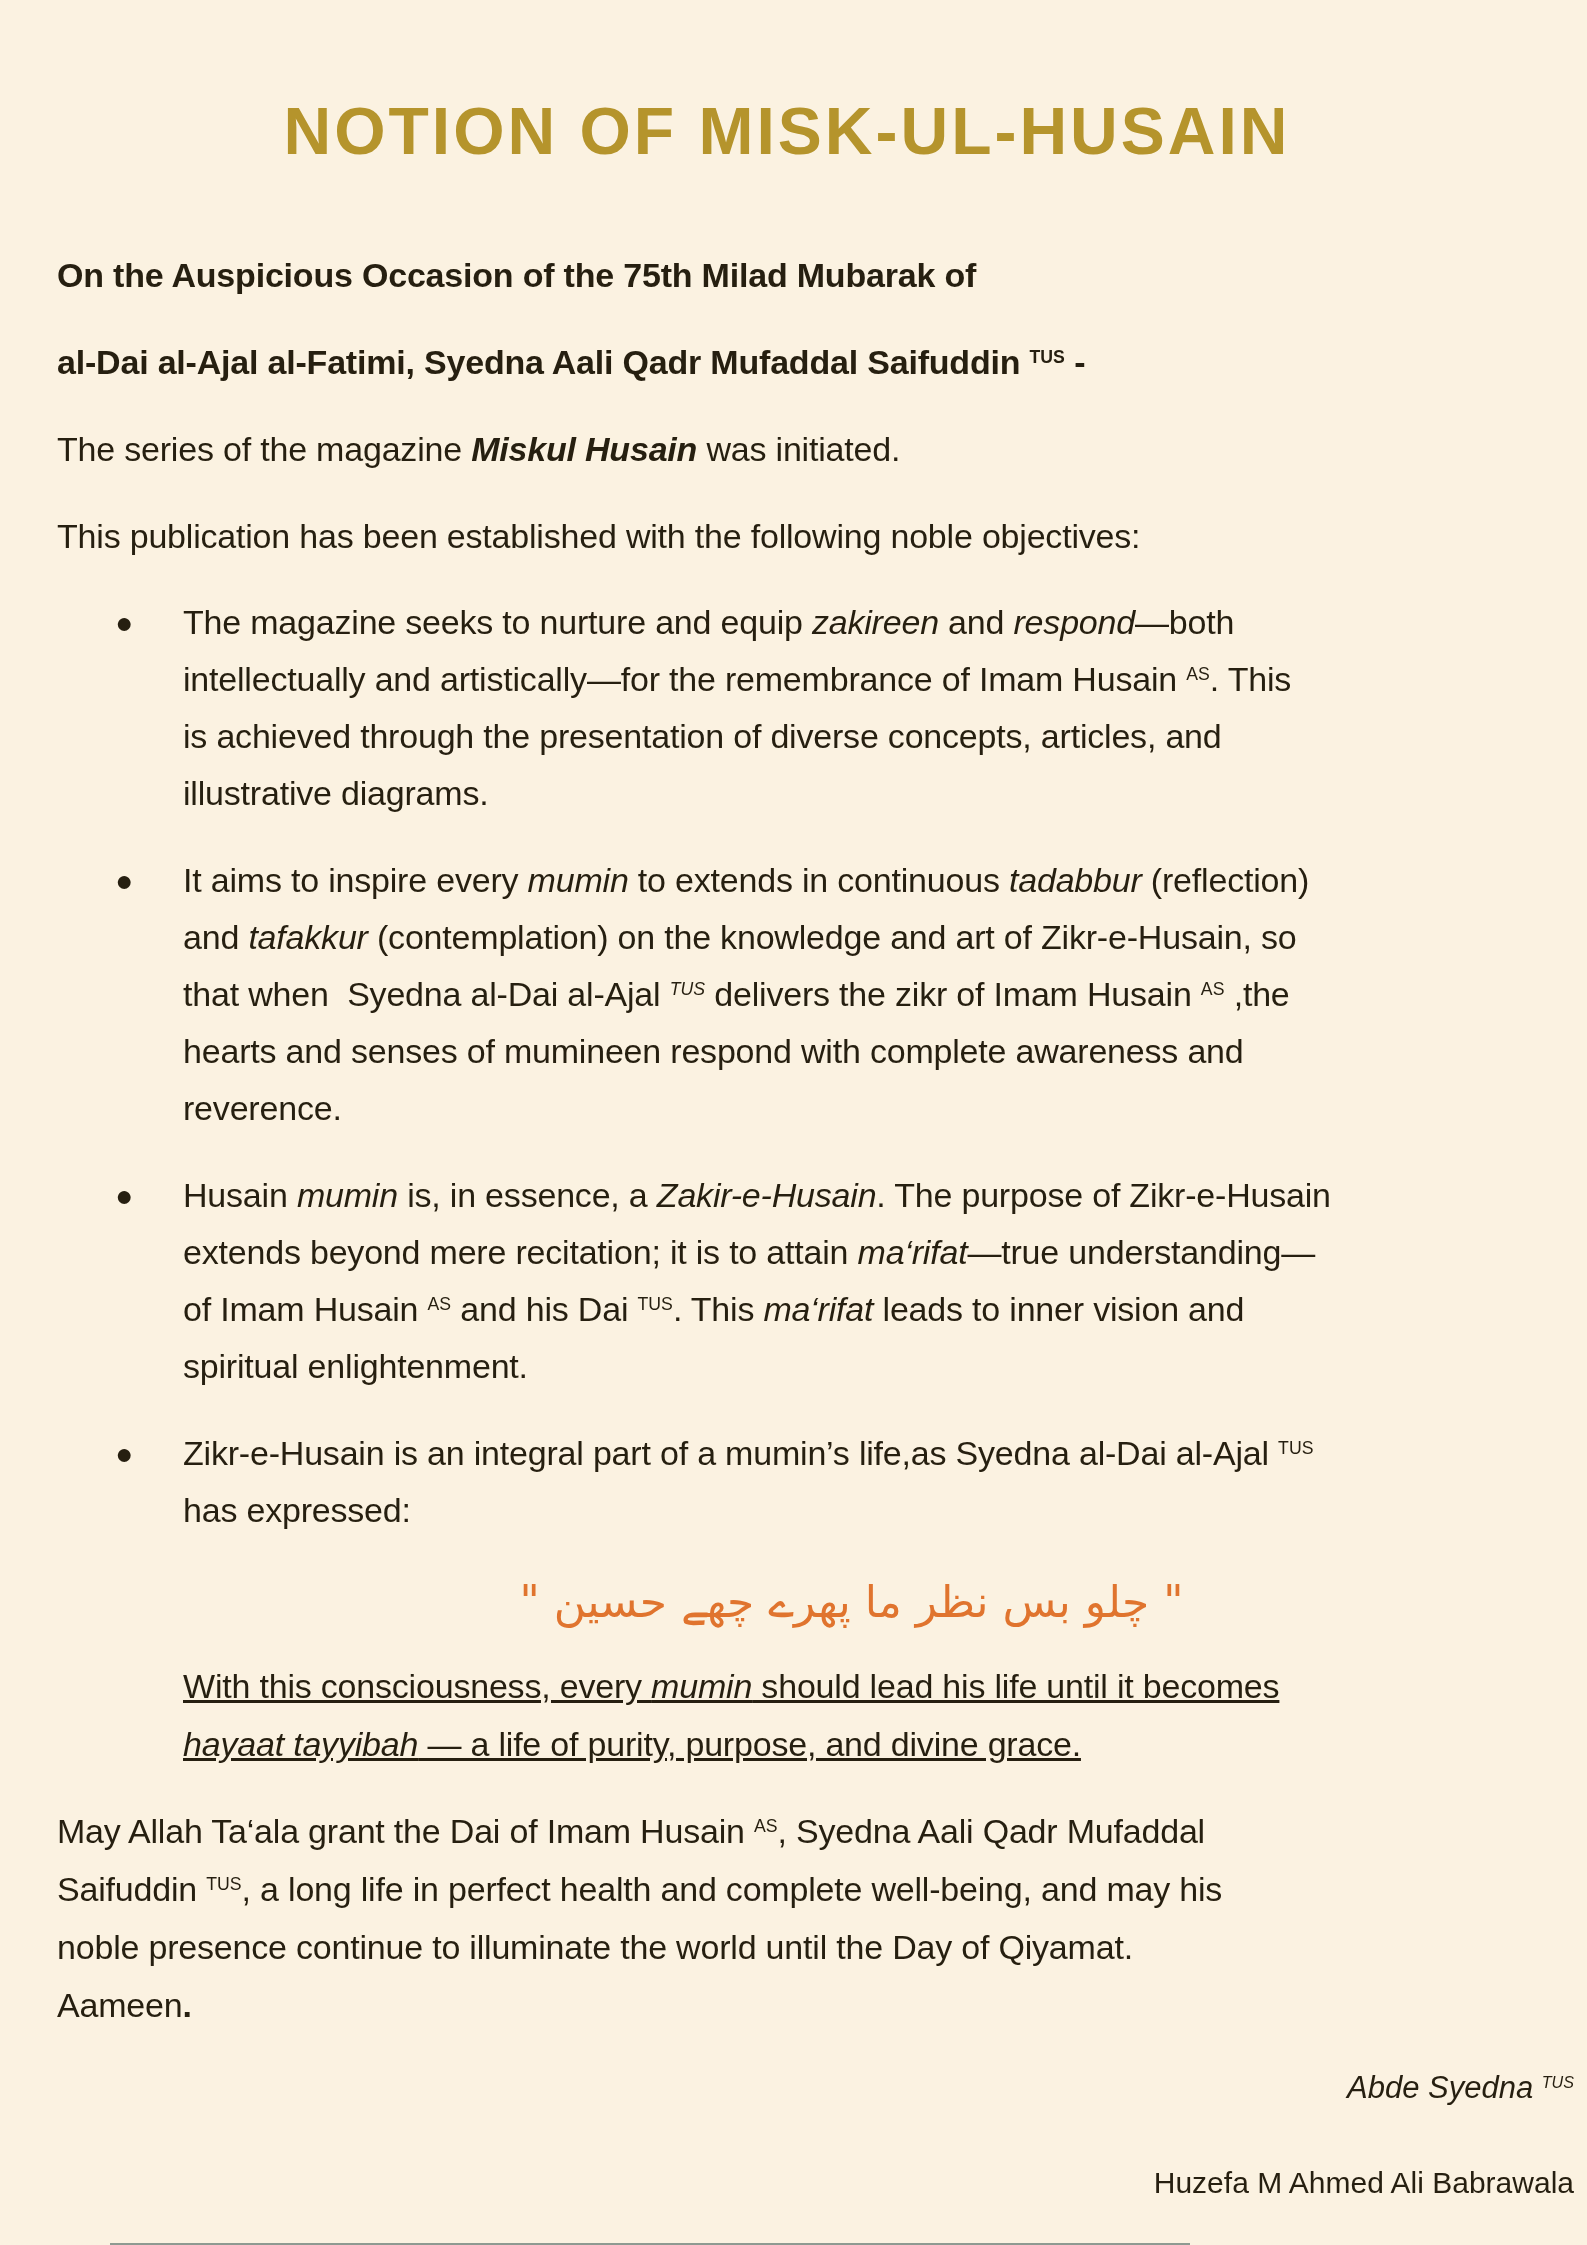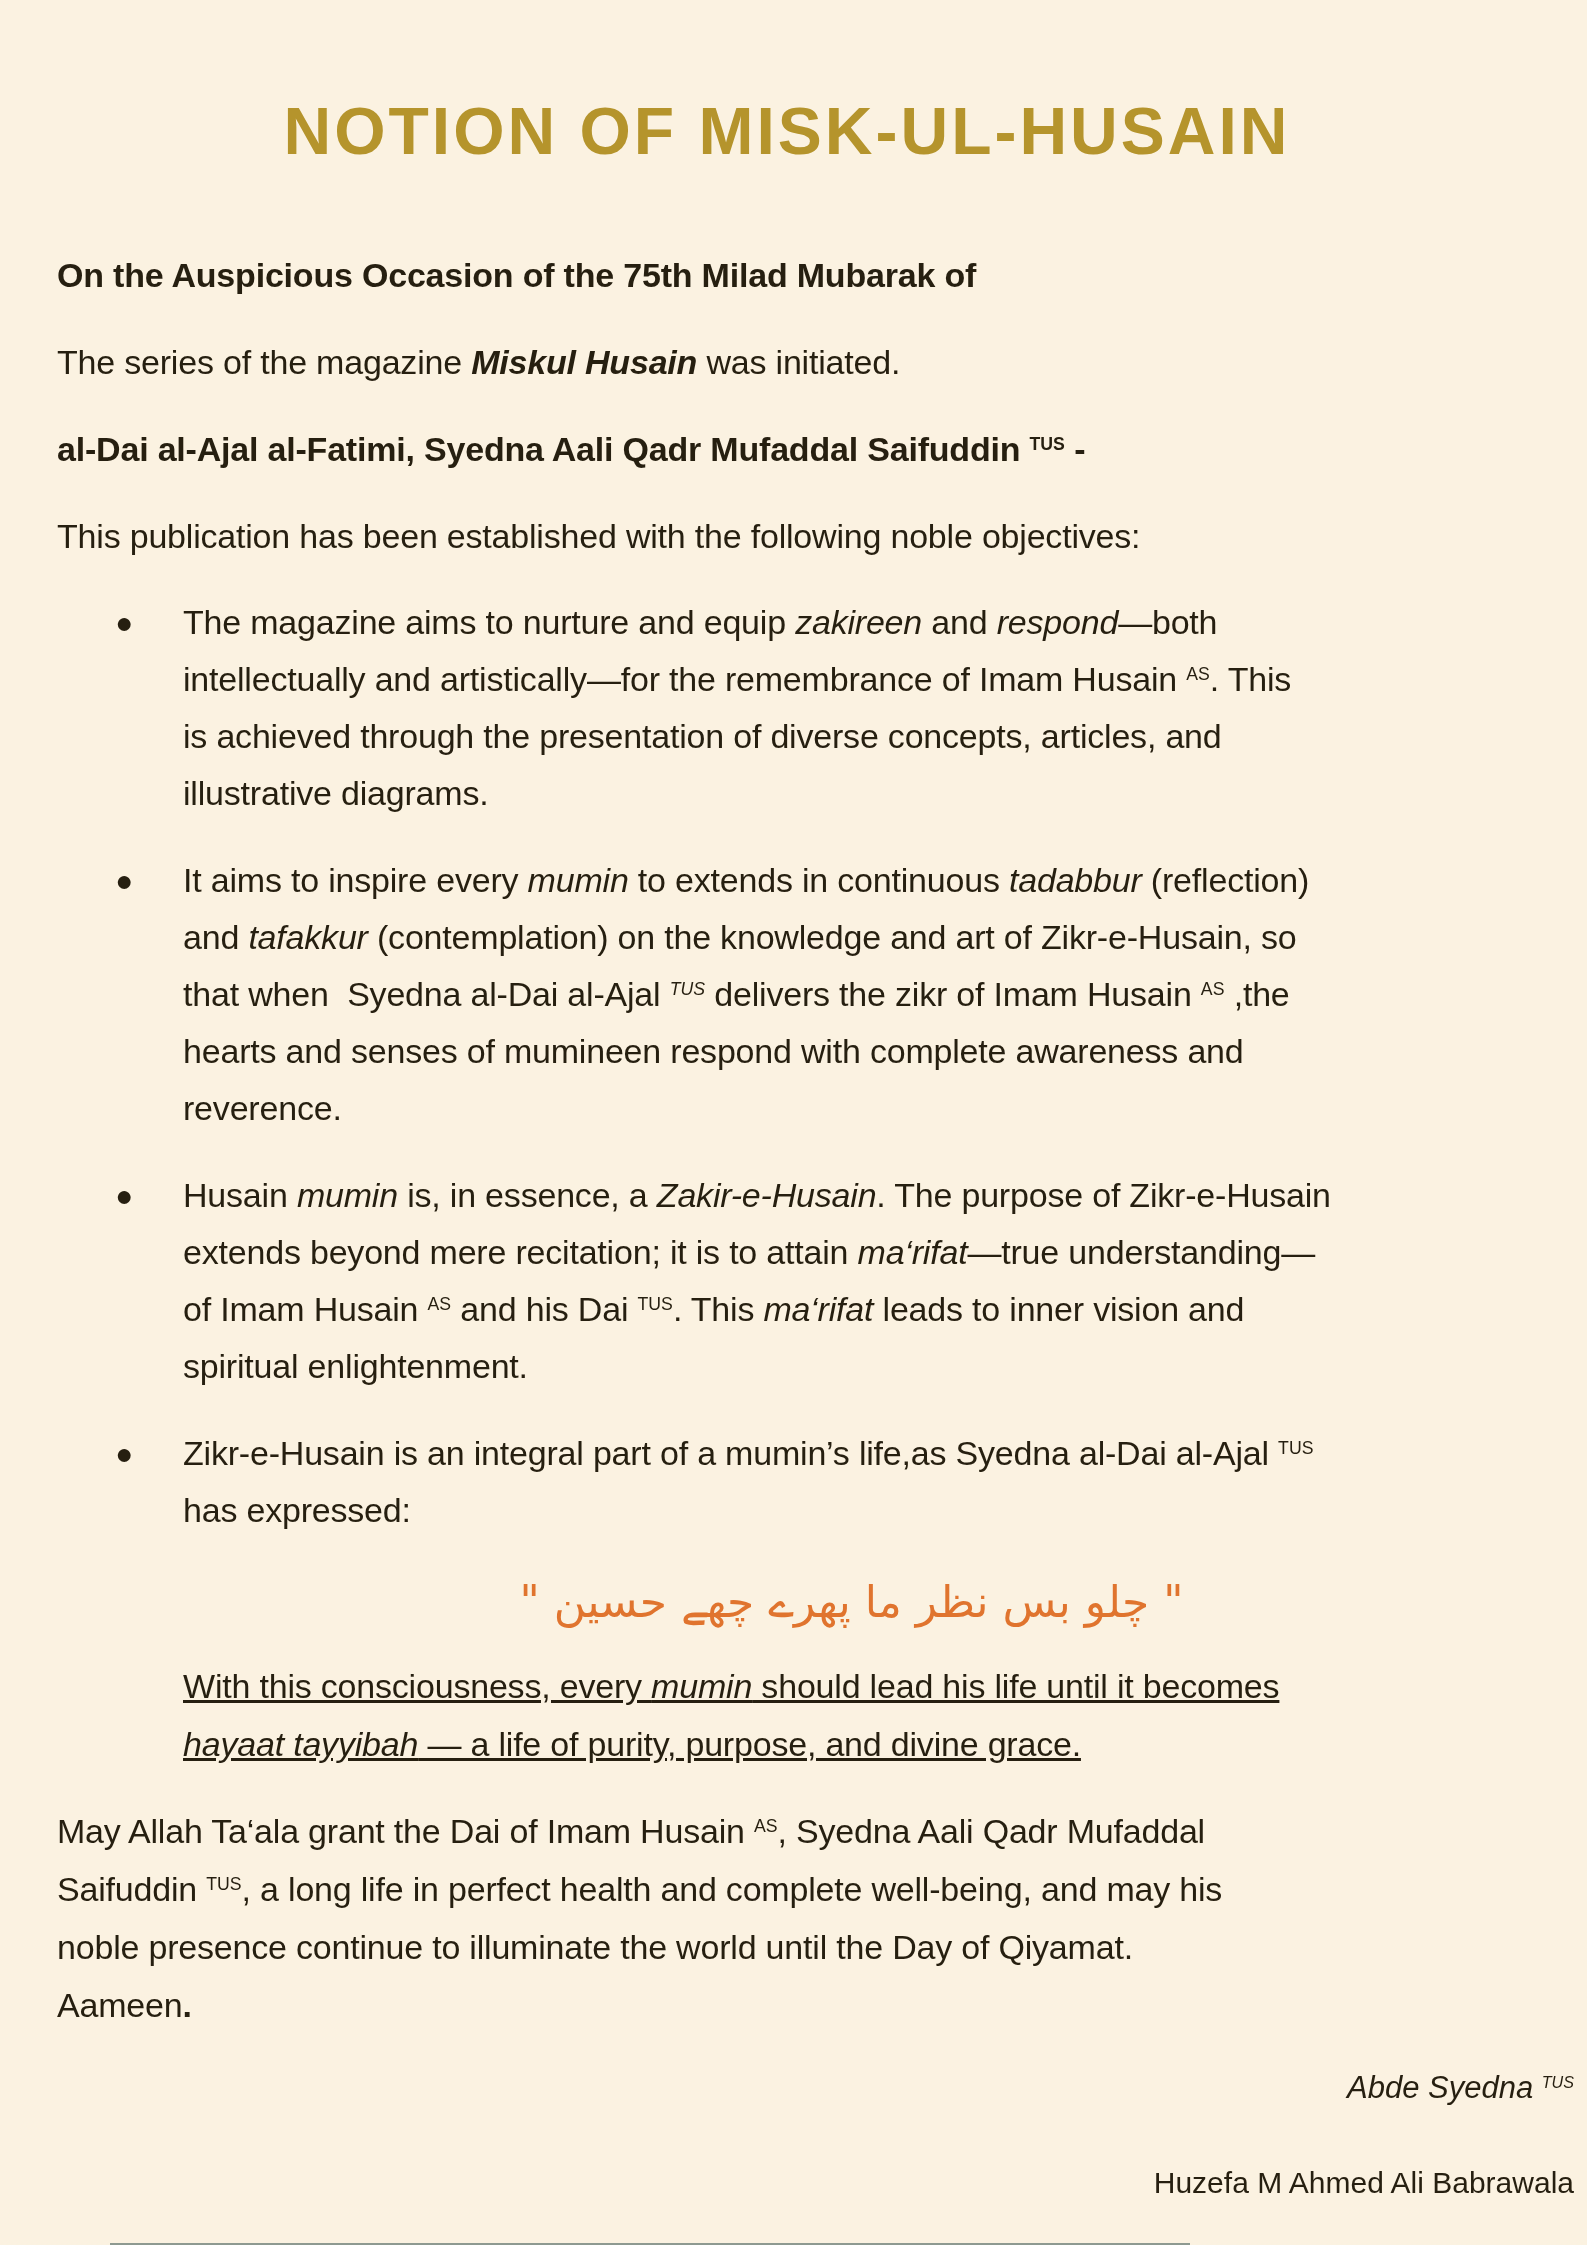--- a/index.html
+++ b/index.html
@@ -104,27 +104,27 @@
   }
 </style>
 </head>
 <body>
 
 <div class="page">
   <h1 class="title">NOTION OF MISK-UL-HUSAIN</h1>
 
   <div class="content" id="doc-content">
       <div class="p bold"><span class="run b">On the Auspicious Occasion of the 75th Milad Mubarak of</span></div>
+      <div class="p bold"><span class="run b">al-Dai al-Ajal al-Fatimi, Syedna Aali Qadr Mufaddal Saifuddin </span><sup class="sup b">TUS</sup><span class="run b"> -</span></div>
       <div class="p"><span class="run">The series of the magazine </span><span class="run b i">Miskul Husain</span><span class="run"> was initiated.</span></div>
-      <div class="p bold"><span class="run b">al-Dai al-Ajal al-Fatimi, Syedna Aali Qadr Mufaddal Saifuddin </span><sup class="sup b">TUS</sup><span class="run b"> -</span></div>
       <div class="p"><span class="run">This publication has been established with the following noble objectives:</span></div>
       <div class="bullets">
         <div class="bullet">
           <span class="marker">●</span>
-          <div class="btext"><span class="run">The magazine aims to nurture and equip </span><span class="run i">zakireen</span><span class="run"> and </span><span class="run i">respond</span><span class="run">—both
+          <div class="btext"><span class="run">The magazine seeks to nurture and equip </span><span class="run i">zakireen</span><span class="run"> and </span><span class="run i">respond</span><span class="run">—both
 intellectually and artistically—for the remembrance of Imam Husain </span><sup class="sup">AS</sup><span class="run">. This
 is achieved through the presentation of diverse concepts, articles, and
 illustrative diagrams.</span></div>
         </div>
         <div class="bullet">
           <span class="marker">●</span>
           <div class="btext"><span class="run">It aims to inspire every </span><span class="run i">mumin</span><span class="run"> to extends in continuous </span><span class="run i">tadabbur</span><span class="run"> (reflection)
 and </span><span class="run i">tafakkur</span><span class="run"> (contemplation) on the knowledge and art of Zikr-e-Husain, so
 that when  Syedna al-Dai al-Ajal </span><sup class="sup i">TUS</sup><span class="run"> delivers the zikr of Imam Husain </span><sup class="sup">AS</sup><span class="run"> ,the
 hearts and senses of mumineen respond with complete awareness and

